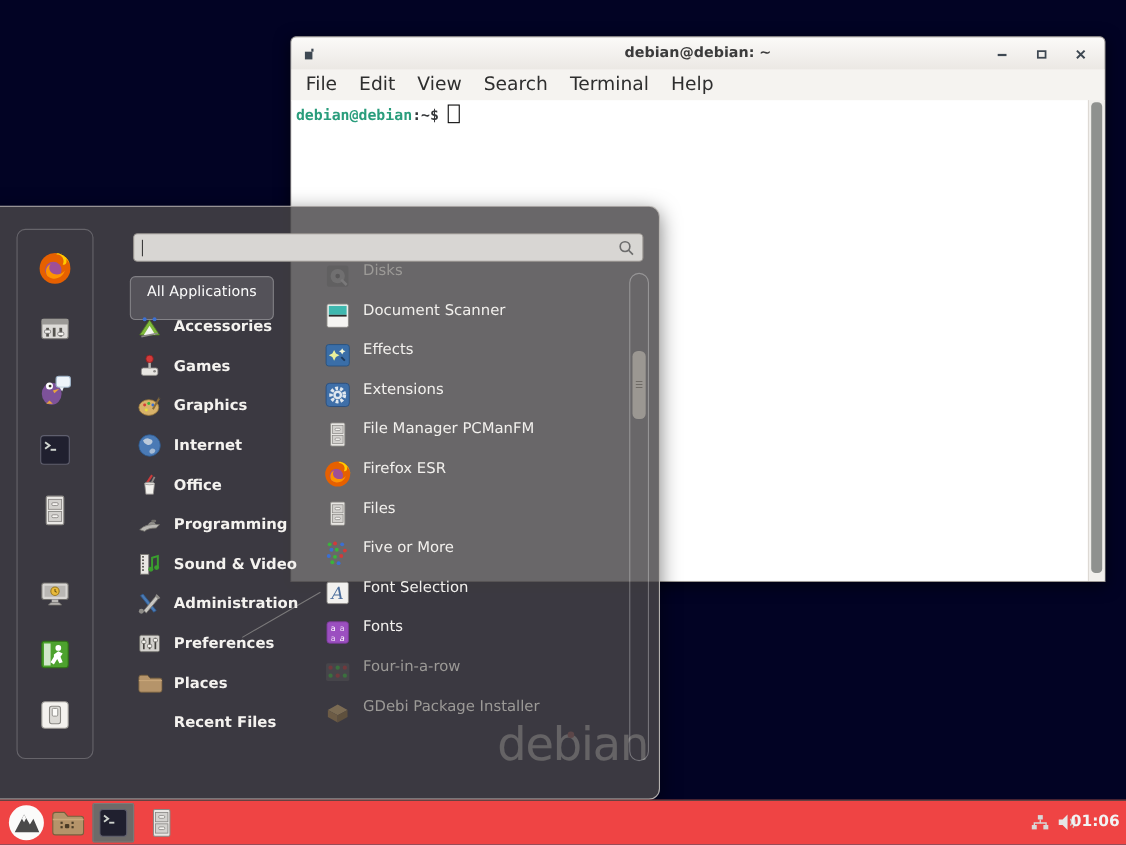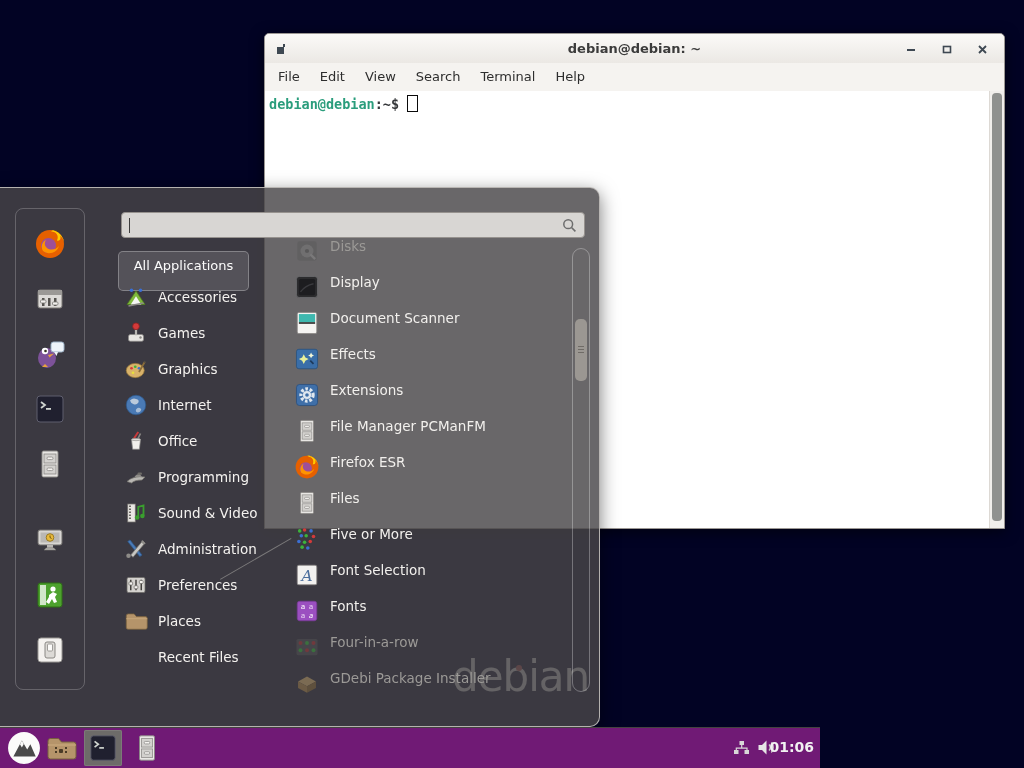--- a/index.html
+++ b/index.html
@@ -22,21 +22,21 @@
     box-shadow:0 3px 14px rgba(0,0,0,0.55);}
   #titlebar{left:0;top:0;right:0;height:29px;border-radius:5px 5px 0 0;
     background:linear-gradient(#fbfaf8,#ebe8e4);border-bottom:1px solid #d9d6d1;}
   #term-title{width:100%;text-align:center;line-height:29px;font-size:13px;
     font-weight:bold;color:#3b3b3b;}
   #term-win-icon{left:12px;top:10px;}
   .winctrl{top:10px;width:12px;height:12px;color:#3e4852;cursor:default;}
   #ctrl-min{right:86px;}  #ctrl-max{right:50px;}  #ctrl-close{right:15px;}
   #menubar{left:0;top:29px;right:0;height:28px;background:#f5f3f0;
     border-bottom:1px solid #e6e3de;display:flex;align-items:center;padding-left:3px;}
-  .menubar-item{font-size:13px;color:#2e2e2e;padding:0 10px;line-height:28px;}
+  .menubar-item{font-size:17px;color:#2e2e2e;padding:0 10px;line-height:28px;}
   #term-body{left:0;top:57px;right:0;bottom:0;background:#fff;overflow:hidden;}
   #prompt{left:4px;top:4px;font-family:"DejaVu Sans Mono","Liberation Mono",monospace;
     font-size:13.5px;white-space:pre;}
   #prompt .user{color:#2a9d7c;font-weight:bold;}
   #prompt .path{color:#35373a;font-weight:bold;}
   #term-cursor{display:inline-block;width:9px;height:15px;border:1.6px solid #0a0a0a;
     margin-left:8px;vertical-align:-3px;background:transparent;}
   #term-scrollbar{top:57px;right:0;bottom:0;width:14px;background:#f1efec;
     border-left:1px solid #ddd9d4;}
   #term-thumb{left:2px;right:2px;top:2px;bottom:7px;background:#8f918f;border-radius:4px;}
@@ -54,42 +54,42 @@
     border:1px solid #96928e;border-radius:4px;box-sizing:border-box;}
   #menu-search input{position:absolute;left:8px;top:2px;right:28px;height:20px;border:0;
     background:transparent;outline:none;font-size:13px;color:#222;padding:0;}
   #search-caret{left:7px;top:5px;width:1px;height:15px;background:#3c3c3c;}
   #search-mag{right:7px;top:5px;}
   #all-apps-btn{left:129px;top:63px;width:131px;height:40px;border-radius:5px;
     background:rgba(255,255,255,0.13);border:1px solid rgba(255,255,255,0.28);
     color:#fbfbfb;font-size:13px;text-align:center;line-height:27px;
     box-sizing:border-box;cursor:pointer;}
   #categories{left:129px;top:91px;width:145px;}
-  .cat-row{height:36px;display:flex;align-items:center;cursor:pointer;}
+  .cat-row{height:36px;display:flex;align-items:center;cursor:pointer;font-weight:bold;}
   .cat-row .cat-icon{width:24px;height:24px;margin-left:6px;flex:none;}
   .cat-row .cat-label{margin-left:10px;font-size:13.5px;color:#f4f2ef;white-space:nowrap;}
   #apps{left:276px;top:50px;width:300px;height:463px;overflow:hidden;}
   .app-row{height:36px;display:flex;align-items:flex-start;cursor:pointer;}
   .app-row .app-icon{width:26px;height:26px;margin-left:29px;flex:none;}
   .app-row .app-label{margin-left:10px;font-size:13.5px;color:#f2f0ed;white-space:nowrap;}
   .app-row.disabled .app-label{color:#9c9a97;}
   .app-row.disabled .app-icon{opacity:0.45;}
   .app-row.disabled{cursor:default;}
   #menu-scroll-trough{left:583px;top:60px;width:18px;height:444px;border-radius:9px;
     border:1px solid rgba(255,255,255,0.3);box-sizing:border-box;}
   #menu-scroll-thumb{left:2px;top:70px;width:12px;height:62px;background:#9b9792;
     border-radius:5px;position:absolute;}
   #menu-scroll-thumb:after{content:"";position:absolute;left:3px;right:3px;top:50%;
     height:8px;transform:translateY(-50%);
     background:repeating-linear-gradient(#6f6b66 0 1px,transparent 1px 3px);}
   #mouse-trail{left:231px;top:391px;width:82px;height:1px;
     background:rgba(225,225,215,0.38);transform:rotate(-30deg);transform-origin:left top;}
 
   
-  #taskbar{left:0;bottom:0;width:820px;height:40px;background:#701a75;
+  #taskbar{left:0;bottom:0;width:1024px;height:40px;background:#ef4444;
     border-top:1px solid #454341;z-index:5;}
   #start-button{left:7px;top:3px;cursor:pointer;}
   .tb-btn{top:2px;height:36px;display:flex;align-items:center;justify-content:center;
     cursor:pointer;border-radius:2px;}
   .tb-btn.active{background:#6d6b69;box-shadow:inset 0 0 0 1px #7c7a78;}
   #tb-btn-0{left:42px;width:38px;}
   #tb-btn-1{left:84px;width:38px;}
   #tb-btn-2{left:128px;width:38px;}
   #tray-network{right:70px;top:12px;cursor:pointer;}
   #tray-volume{right:44px;top:11px;cursor:pointer;}
@@ -355,30 +355,20 @@
               <circle cx="16" cy="16" r="8" fill="#7a7a7a"></circle>
               <circle cx="16" cy="16" r="2.6" fill="#474747"></circle>
               <path d="M20 20 l6 6" stroke="#8f8f8f" stroke-width="3"></path>
             </svg>
           </span>
           <span class="app-label">Disks</span>
         </div>
         <div class="app-row">
           <span class="app-icon icon">
             <svg width="26" height="26" viewBox="0 0 32 32">
-              <rect x="3" y="3" width="26" height="26" rx="3.5" fill="#2c2c2e" stroke="#6e6e70"></rect>
-              <rect x="6" y="6" width="20" height="20" rx="2" fill="#1d1d20"></rect>
-              <path d="M8 22 q6-8 16-10" stroke="#3a3a3e" stroke-width="1.6" fill="none"></path>
-            </svg>
-          </span>
-          <span class="app-label">Display</span>
-        </div>
-        <div class="app-row">
-          <span class="app-icon icon">
-            <svg width="26" height="26" viewBox="0 0 32 32">
               <rect x="4" y="3" width="24" height="26" rx="2" fill="#f5f4f2" stroke="#8a8885"></rect>
               <rect x="6" y="5" width="20" height="10" fill="#3fb8af"></rect>
               <rect x="6" y="15" width="20" height="2" fill="#2a2a2a"></rect>
             </svg>
           </span>
           <span class="app-label">Document Scanner</span>
         </div>
         <div class="app-row">
           <span class="app-icon icon">
             <svg width="26" height="26" viewBox="0 0 32 32">

